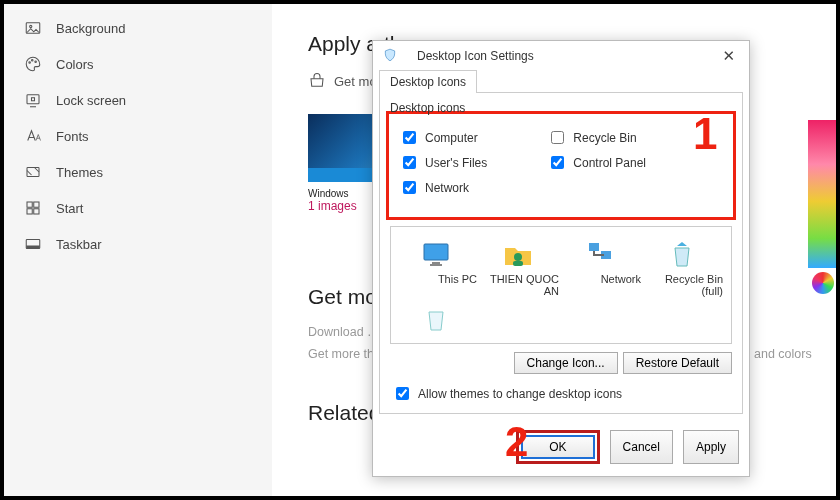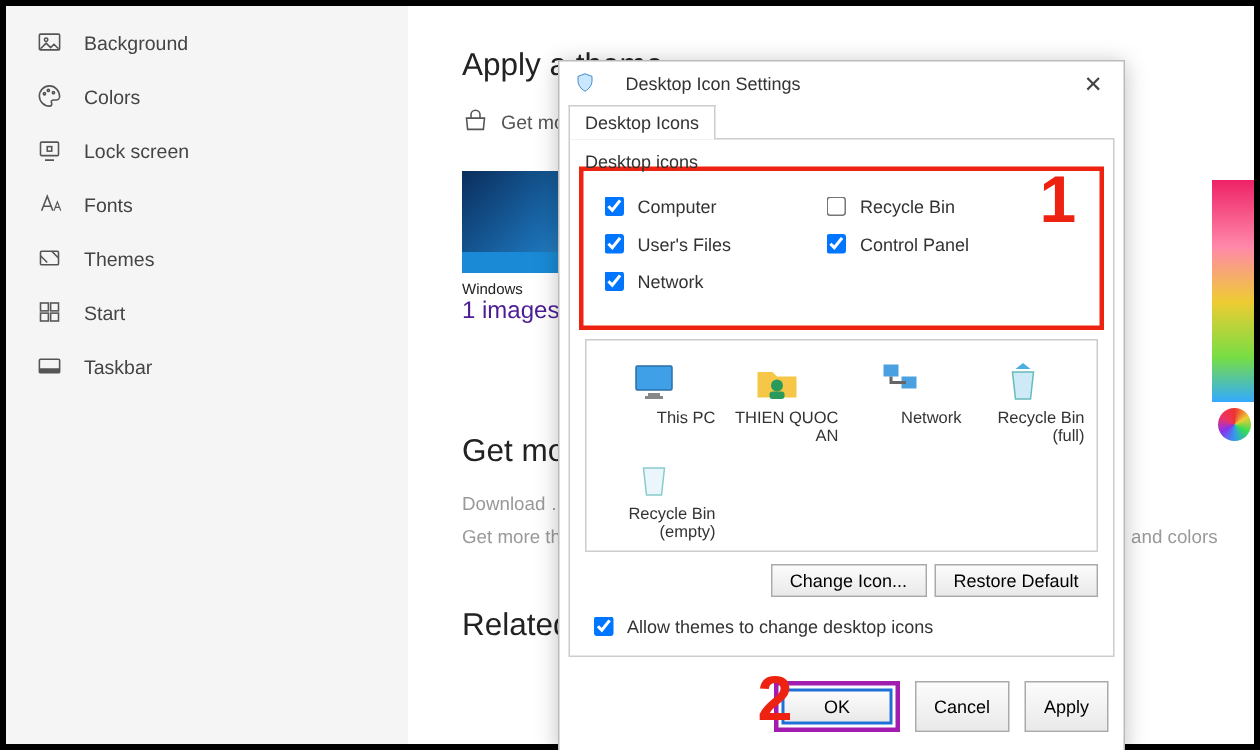--- a/index.html
+++ b/index.html
@@ -63,21 +63,21 @@
     width: 96px; height: 68px;
     background: linear-gradient(135deg,#0a2e5c 0%, #1b6fb3 60%, #3fa0d8 100%);
     position: relative;
   }
   .thumb-img::after {
     content:"";
     position:absolute; left:0; bottom:0; width:100%; height:14px;
     background:#1a8ad6;
   }
   .thumb-label { margin-top:6px; font-size:10px; color:#222; }
-  .thumb-sub { font-size:16px; color:#4c1d95; }
+  .thumb-sub { font-size:12px; color:#be185d; }
   .section-sub {
     margin-top: 72px;
   }
   .muted { color:#999; font-size:12.5px; margin-top:8px; }
   
   .color-strip {
     position:absolute;
     right:0; top:116px;
     width:28px; height:148px;
     background:linear-gradient(#e26 0%, #f8a 30%, #ec3 55%, #7d4 80%, #3af 100%);
@@ -173,21 +173,21 @@
   }
   .dlg-buttons {
     display:flex; justify-content:flex-end; gap:10px;
     padding:10px 10px 12px 10px;
   }
   .btn-ok {
     border:2px solid #1e6fd6;
     padding:3px 26px;
   }
   .redbox-2 {
-    border:3px solid #a21caf;
+    border:3px solid #b91c1c;
     display:inline-block;
     padding:2px;
   }
   .ann2 {
     position:absolute;
     left:132px; bottom:10px;
     font-size:42px; font-weight:700; color:#e21;
   }
   .shield-svg { fill:#c9e8ff; stroke:#2a7bbf; stroke-width:1; }
 </style>
@@ -384,21 +384,20 @@
               </svg>
             </div>
           <div>Recycle Bin (full)</div>
         </div>
         <div class="icon-cell">
           <div class="icon-img">
               <svg viewBox="0 0 32 32">
                 <path fill="#eaf6fb" stroke="#8cc" d="M9 10h14l-2 18H11z"></path>
               </svg>
             </div>
-          <div>Recycle Bin (empty)</div>
         </div>
       </div>
 
       <div class="btn-row-inner">
         <button class="btn">Change Icon...</button>
         <button class="btn">Restore Default</button>
       </div>
 
       <label class="allow-row">
         <input type="checkbox" checked="" style="">

